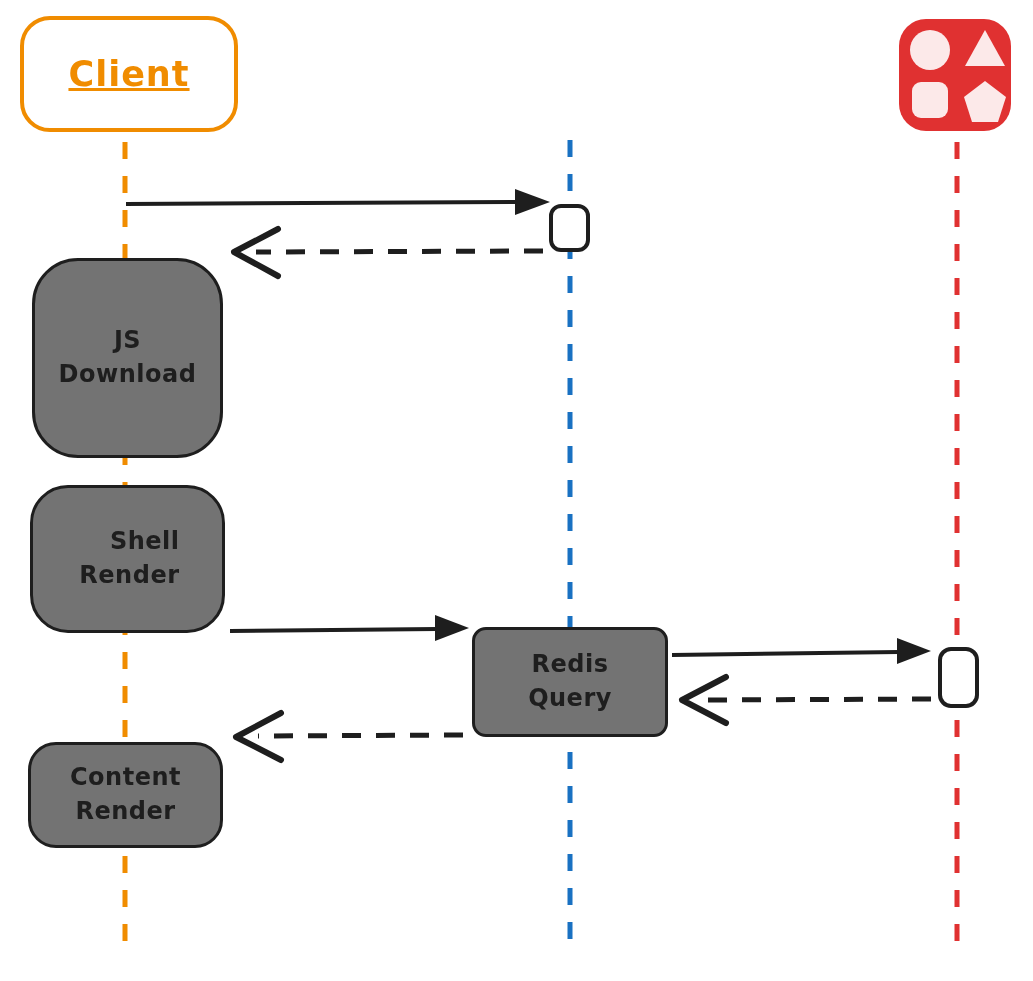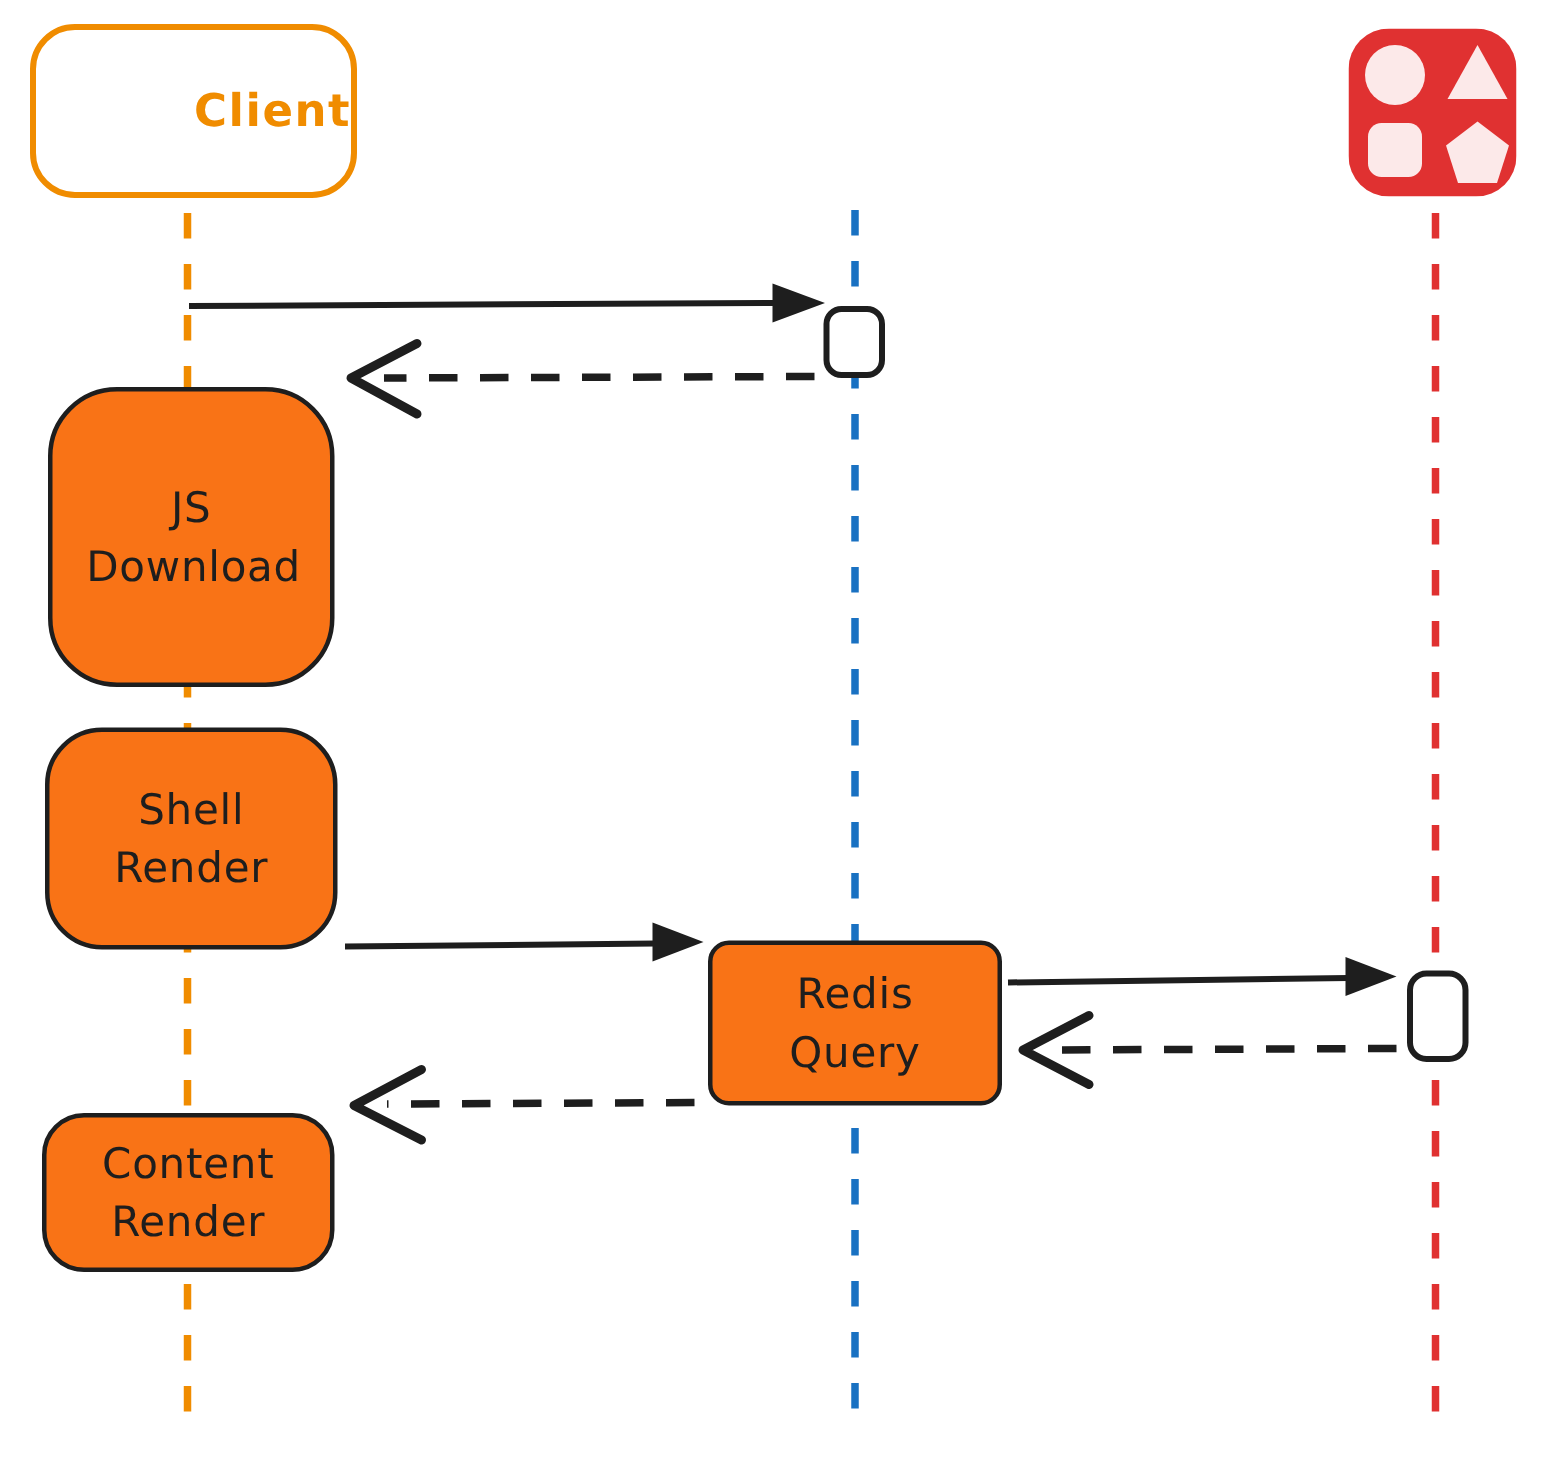--- a/index.html
+++ b/index.html
@@ -5,42 +5,42 @@
   html,body { margin:0; padding:0; background:#ffffff; }
   .canvas {
     position:relative; width:1033px; height:981px; background:var(--background,#fff);
     font-family:"DejaVu Sans", sans-serif; overflow:hidden;
   }
   .layer { position:absolute; left:0; top:0; width:1033px; height:981px; }
 
   .actor-box {
     position:absolute; box-sizing:border-box; background:#fff;
     border:4px solid; border-radius:30px;
-    display:flex; align-items:center; justify-content:flex-end;
-    font-size:30px; font-weight:600; letter-spacing:1px;
+    display:flex; align-items:center; justify-content:center;
+    font-size:35px; font-weight:600; letter-spacing:1px;text-decoration:underline;
   }
   .actor-client { left:20px; top:16px; width:218px; height:116px;
     border-color:var(--client-accent,#f08c00); color:var(--client-accent,#f08c00); }
   .actor-server { left:462px; top:17px; width:221px; height:115px;
     border-color:var(--server-accent,#1971c2); color:var(--server-accent,#1971c2); }
 
   .icon-box { position:absolute; left:899px; top:19px; width:112px; height:112px; }
 
   .node {
-    position:absolute; box-sizing:border-box; background:#f97316;
+    position:absolute; box-sizing:border-box; background:#737373;
     border:3.5px solid var(--stroke,#1e1e1e); color:var(--stroke,#1e1e1e);
     display:flex; align-items:center; justify-content:center;
-    font-size:28px; font-weight:400; text-align:center; line-height:1.4;
+    font-size:24px; font-weight:700; text-align:center; line-height:1.4;
     letter-spacing:0.5px;
   }
   .node span { display:block; }
   .node-js       { left:32px;  top:258px; width:191px; height:200px; border-radius:46px; }
   .node-js span       { width:140px; }
   .node-shell    { left:30px;  top:485px; width:195px; height:148px; border-radius:38px; }
-  .node-shell span    { width:104px; }
+  .node-shell span    { width:104px;text-align:right; }
   .node-redis    { left:472px; top:627px; width:196px; height:110px; border-radius:14px; }
   .node-redis span    { width:110px; }
   .node-content  { left:28px;  top:742px; width:195px; height:106px; border-radius:28px;align-items:center; }
   .node-content span  { width:120px; }
 
   .lifeline { fill:none; stroke-width:5; stroke-dasharray:17 17; }
   .msg-solid  { stroke:var(--stroke,#1e1e1e); stroke-width:4; fill:none; }
   .msg-dashed { stroke:var(--stroke,#1e1e1e); stroke-width:5; fill:none; stroke-dasharray:19 15; }
   .arrowhead  { fill:var(--stroke,#1e1e1e); stroke:none; }
   .chevron    { fill:none; stroke:var(--stroke,#1e1e1e); stroke-width:6;

